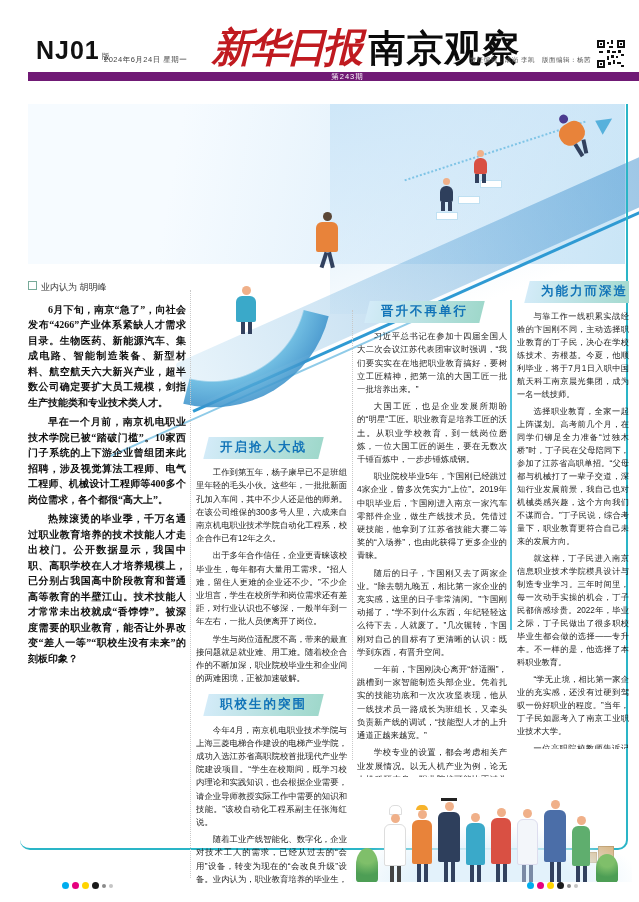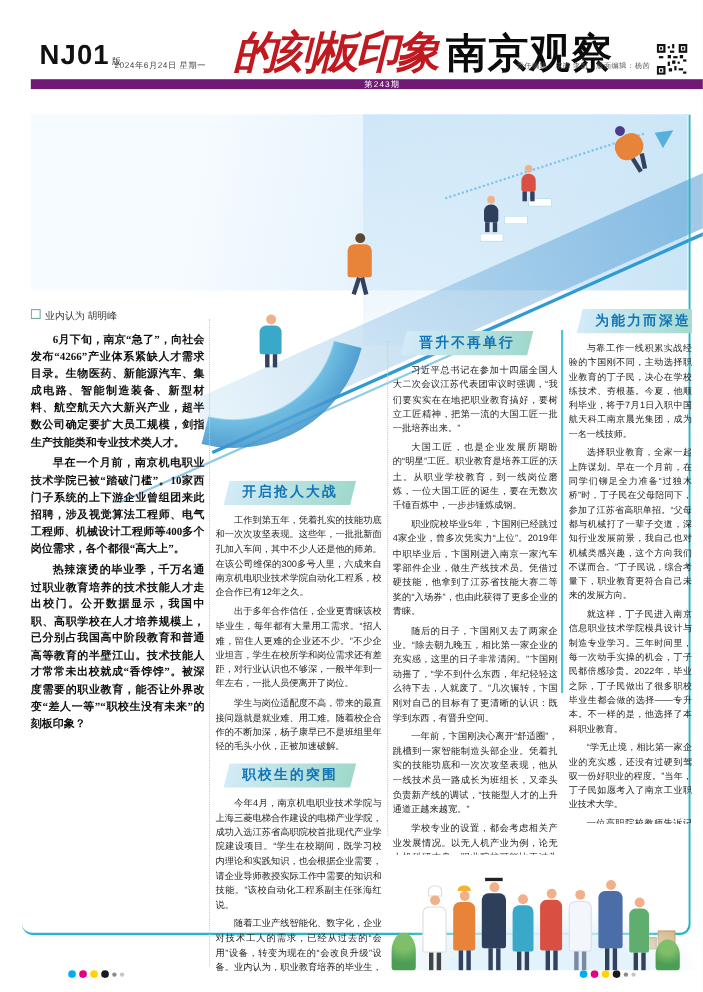--- a/index.html
+++ b/index.html
@@ -77,21 +77,21 @@
 </style>
 </head>
 <body>
 
 <div class="page">
 
   <div class="mast">
     <div class="pagecode"><span>NJ01</span><span class="ban">版</span></div>
     <div class="dateline">2024年6月24日 星期一</div>
     <div class="paper">
-      <span class="cn1">的刻板印象</span>
+      <span class="cn1">新华日报</span>
       <span class="cn2">南京观察</span>
     </div>
     <div class="credits">责任编辑：成岗 李凯　版面编辑：杨茜</div>
     <svg class="qr" viewBox="0 0 28 28">
       <rect width="28" height="28" fill="#fff"></rect>
       <rect x="0" y="0" width="8" height="8" fill="#111"></rect>
         <rect x="2" y="2" width="4" height="4" fill="#fff"></rect>
         <rect x="3" y="3" width="2" height="2" fill="#111"></rect>
       <rect x="20" y="0" width="8" height="8" fill="#111"></rect>
         <rect x="22" y="2" width="4" height="4" fill="#fff"></rect>
@@ -179,44 +179,44 @@
 
   <div class="col c1">
     <div class="byline"><span class="sq"></span><span>业内认为 胡明峰</span></div>
     <p>6月下旬，南京“急了”，向社会发布“4266”产业体系紧缺人才需求目录。生物医药、新能源汽车、集成电路、智能制造装备、新型材料、航空航天六大新兴产业，超半数公司确定要扩大员工规模，剑指生产技能类和专业技术类人才。</p>
     <p>早在一个月前，南京机电职业技术学院已被“踏破门槛”。10家西门子系统的上下游企业曾组团来此招聘，涉及视觉算法工程师、电气工程师、机械设计工程师等400多个岗位需求，各个都很“高大上”。</p>
     <p>热辣滚烫的毕业季，千万名通过职业教育培养的技术技能人才走出校门。公开数据显示，我国中职、高职学校在人才培养规模上，已分别占我国高中阶段教育和普通高等教育的半壁江山。技术技能人才常常未出校就成“香饽饽”。被深度需要的职业教育，能否让外界改变“差人一等”“职校生没有未来”的刻板印象？</p>
   </div>
 
   <div class="col c2">
     <div class="sec-h"><b>开启抢人大战</b></div>
-    <p>工作到第五年，凭着扎实的技能功底和一次次攻坚表现。这些年，一批批新面孔加入车间，其中不少人还是他的师弟。在该公司维保的300多号人里，六成来自南京机电职业技术学院自动化工程系，校企合作已有12年之久。</p>
+    <p>工作到第五年，杨子康早已不是班组里年轻的毛头小伙。这些年，一批批新面孔加入车间，其中不少人还是他的师弟。在该公司维保的300多号人里，六成来自南京机电职业技术学院自动化工程系，校企合作已有12年之久。</p>
     <p>出于多年合作信任，企业更青睐该校毕业生，每年都有大量用工需求。“招人难，留住人更难的企业还不少。”不少企业坦言，学生在校所学和岗位需求还有差距，对行业认识也不够深，一般半年到一年左右，一批人员便离开了岗位。</p>
-    <p>学生与岗位适配度不高，带来的最直接问题就是就业难、用工难。随着校企合作的不断加深，杨子康早已不是班组里年轻的毛头小伙，正被加速破解。</p>
+    <p>学生与岗位适配度不高，带来的最直接问题就是就业难、用工难。随着校企合作的不断加深，职业院校毕业生和企业间的两难困境，正被加速破解。</p>
     <div class="sec-h mid"><b>职校生的突围</b></div>
     <p>今年4月，南京机电职业技术学院与上海三菱电梯合作建设的电梯产业学院，成功入选江苏省高职院校首批现代产业学院建设项目。“学生在校期间，既学习校内理论和实践知识，也会根据企业需要，请企业导师教授实际工作中需要的知识和技能。”该校自动化工程系副主任张海红说。</p>
     <p>随着工业产线智能化、数字化，企业对技术工人的需求，已经从过去的“会用”设备，转变为现在的“会改良升级”设备。业内认为，职业教育培养的毕业生，理应成为企业倚重的技术技能支撑。</p>
     
   </div>
 
   <div class="col c3">
     <div class="sec-h"><b>晋升不再单行</b></div>
     <p>习近平总书记在参加十四届全国人大二次会议江苏代表团审议时强调，“我们要实实在在地把职业教育搞好，要树立工匠精神，把第一流的大国工匠一批一批培养出来。”</p>
     <p>大国工匠，也是企业发展所期盼的“明星”工匠。职业教育是培养工匠的沃土。从职业学校教育，到一线岗位磨炼，一位大国工匠的诞生，要在无数次千锤百炼中，一步步锤炼成钢。</p>
     <p>职业院校毕业5年，卞国刚已经跳过4家企业，曾多次凭实力“上位”。2019年中职毕业后，卞国刚进入南京一家汽车零部件企业，做生产线技术员。凭借过硬技能，他拿到了江苏省技能大赛二等奖的“入场券”，也由此获得了更多企业的青睐。</p>
     <p>随后的日子，卞国刚又去了两家企业。“除去朝九晚五，相比第一家企业的充实感，这里的日子非常清闲。”卞国刚动摇了，“学不到什么东西，年纪轻轻这么待下去，人就废了。”几次辗转，卞国刚对自己的目标有了更清晰的认识：既学到东西，有晋升空间。</p>
     <p>一年前，卞国刚决心离开“舒适圈”，跳槽到一家智能制造头部企业。凭着扎实的技能功底和一次次攻坚表现，他从一线技术员一路成长为班组长，又牵头负责新产线的调试，“技能型人才的上升通道正越来越宽。”</p>
     <p>学校专业的设置，都会考虑相关产业发展情况。以无人机产业为例，论无人机科研本身，职业院校可能比不过头部高校和行业大厂，但在无人机应用的垂直领域，比如维修的机械手、后期处理等，职校生反而拥有广阔的就业市场。</p>
     
   </div>
 
   <div class="col c4">
     <div class="sec-h"><b>为能力而深造</b></div>
     <p>与靠工作一线积累实战经验的卞国刚不同，主动选择职业教育的丁子民，决心在学校练技术、夯根基。今夏，他顺利毕业，将于7月1日入职中国航天科工南京晨光集团，成为一名一线技师。</p>
-    <p>选择职业教育，全家一起上阵谋划。早在一个月前，在同学们铆足全力准备“过独木桥”时，丁子民在父母陪同下，参加了江苏省高职单招。“父母都与机械打了一辈子交道，深知行业发展前景，我自己也对机械类感兴趣，这个方向我们不谋而合。”丁子民说，综合考量下，职业教育更符合自己未来的发展方向。</p>
+    <p>选择职业教育，全家一起上阵谋划。高考前几个月，在同学们铆足全力准备“过独木桥”时，丁子民在父母陪同下，参加了江苏省高职单招。“父母都与机械打了一辈子交道，深知行业发展前景，我自己也对机械类感兴趣，这个方向我们不谋而合。”丁子民说，综合考量下，职业教育更符合自己未来的发展方向。</p>
     <p>就这样，丁子民进入南京信息职业技术学院模具设计与制造专业学习。三年时间里，每一次动手实操的机会，丁子民都倍感珍贵。2022年，毕业之际，丁子民做出了很多职校毕业生都会做的选择——专升本。不一样的是，他选择了本科职业教育。</p>
     <p>“学无止境，相比第一家企业的充实感，还没有过硬到驾驭一份好职业的程度。”当年，丁子民如愿考入了南京工业职业技术大学。</p>
     <p>一位高职院校教师告诉记者，学校设置专业和课程时，都会考虑区域产业的发展方向，职业本科补上了应用实践这一环。</p>
   </div>
 
   <div class="strip">
     <div class="bgwash"></div>
     <div class="sp plant"></div>
     <div class="sp person" style="position:relative;--c:#fff;--bh:40px;--lc:#444;">
       <div class="hatchef"></div>

